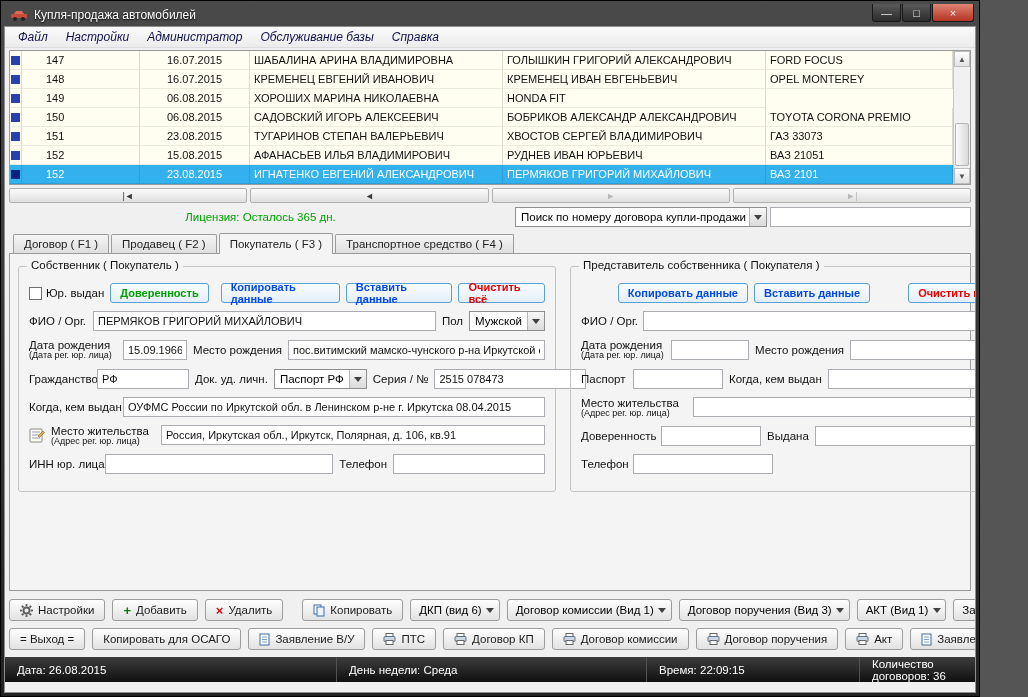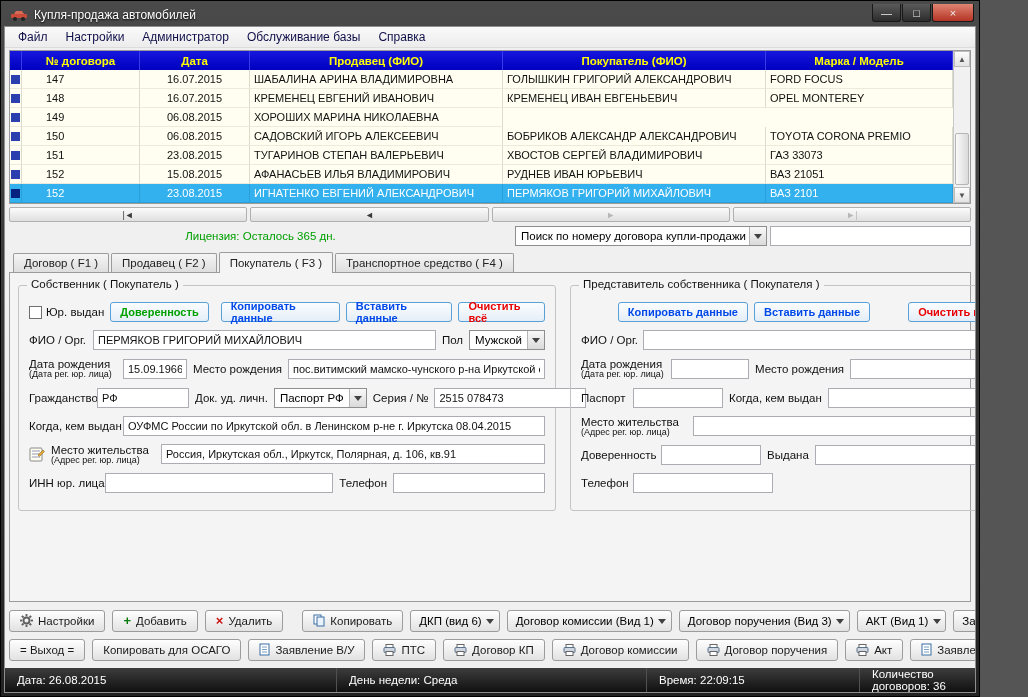--- a/index.html
+++ b/index.html
@@ -11,21 +11,21 @@
   .titlebar { height:22px; display:flex; align-items:center; color:#fff; padding-left:6px; position:relative; }
   .app-icon { width:18px; height:14px; margin-right:6px; }
   .title-text { font-size:12px; text-shadow:0 1px 2px #000; }
   .winbtns { position:absolute; right:2px; top:0; display:flex; gap:1px; }
   .wb { width:29px; height:18px; display:flex; align-items:center; justify-content:center; font-size:11px; color:#eee; background:linear-gradient(#5a5a5a,#2c2c2c); border:1px solid #191919; border-top:none; border-radius:0 0 3px 3px; cursor:pointer; }
   .wb.close { width:42px; background:linear-gradient(#e08573,#b43425); }
 
   
   .appbody { flex:1; background:#f0f0f0; display:flex; flex-direction:column; border:1px solid #8e8e8e; overflow:hidden; }
 
-  .menubar { height:21px; background:linear-gradient(#fafafa,#ececec); display:flex; align-items:center; padding-left:4px; border-bottom:1px solid #dcdcdc; }
+  .menubar { height:21px; background:linear-gradient(#fafafa,#ececec); display:flex; align-items:center; padding-left:4px; border-bottom:1px solid #dcdcdc;font-style:italic; }
   .menu-item { padding:0 9px; line-height:20px; color:#10104a; cursor:default; }
 
   
   .tablewrap { margin:2px 4px 0 4px; display:flex; border:1px solid #9a9a9a; background:#fff; }
   .grid { flex:1; display:flex; flex-direction:column; }
   .hrow, .trow { display:grid; grid-template-columns:12px 118px 110px 253px 263px 1fr; }
   .hrow { height:19px; background:linear-gradient(#1616de,#0000c0); }
   .hcell { color:#ffff00; font-weight:bold; font-size:11.5px; display:flex; align-items:center; justify-content:center; border-right:1px solid #3a3ae8; overflow:hidden; white-space:nowrap; }
   .trow { height:19px; background:#fffef0; cursor:default; }
   .trow .cell { font-size:11px; color:#111; display:flex; align-items:center; padding:0 4px; border-right:1px solid #dcdccc; border-bottom:1px solid #eceadb; overflow:hidden; white-space:nowrap; }
@@ -128,28 +128,20 @@
     <div class="menubar">
       <span class="menu-item">Файл</span>
       <span class="menu-item">Настройки</span>
       <span class="menu-item">Администратор</span>
       <span class="menu-item">Обслуживание базы</span>
       <span class="menu-item">Справка</span>
     </div>
 
     <div class="tablewrap">
       <div class="grid">
-        <div class="hrow">
-          <div class="hcell marker"></div>
-          <div class="hcell">№ договора</div>
-          <div class="hcell">Дата</div>
-          <div class="hcell">Продавец (ФИО)</div>
-          <div class="hcell">Покупатель (ФИО)</div>
-          <div class="hcell">Марка / Модель</div>
-        </div>
 
         <div class="trow">
           <div class="cell marker">
               <div class="sq"></div>
             </div>
           <div class="cell c-num">147</div>
           <div class="cell c-date">16.07.2015</div>
           <div class="cell">ШАБАЛИНА АРИНА ВЛАДИМИРОВНА</div>
           <div class="cell">ГОЛЫШКИН ГРИГОРИЙ АЛЕКСАНДРОВИЧ</div>
           <div class="cell">FORD FOCUS</div>
@@ -164,20 +156,21 @@
           <div class="cell">КРЕМЕНЕЦ ИВАН ЕВГЕНЬЕВИЧ</div>
           <div class="cell">OPEL MONTEREY</div>
         </div>
         <div class="trow">
           <div class="cell marker">
               <div class="sq"></div>
             </div>
           <div class="cell c-num">149</div>
           <div class="cell c-date">06.08.2015</div>
           <div class="cell">ХОРОШИХ МАРИНА НИКОЛАЕВНА</div>
+          <div class="cell">HONDA FIT</div>
         </div>
         <div class="trow">
           <div class="cell marker">
               <div class="sq"></div>
             </div>
           <div class="cell c-num">150</div>
           <div class="cell c-date">06.08.2015</div>
           <div class="cell">САДОВСКИЙ ИГОРЬ АЛЕКСЕЕВИЧ</div>
           <div class="cell">БОБРИКОВ АЛЕКСАНДР АЛЕКСАНДРОВИЧ</div>
           <div class="cell">TOYOTA CORONA PREMIO</div>

